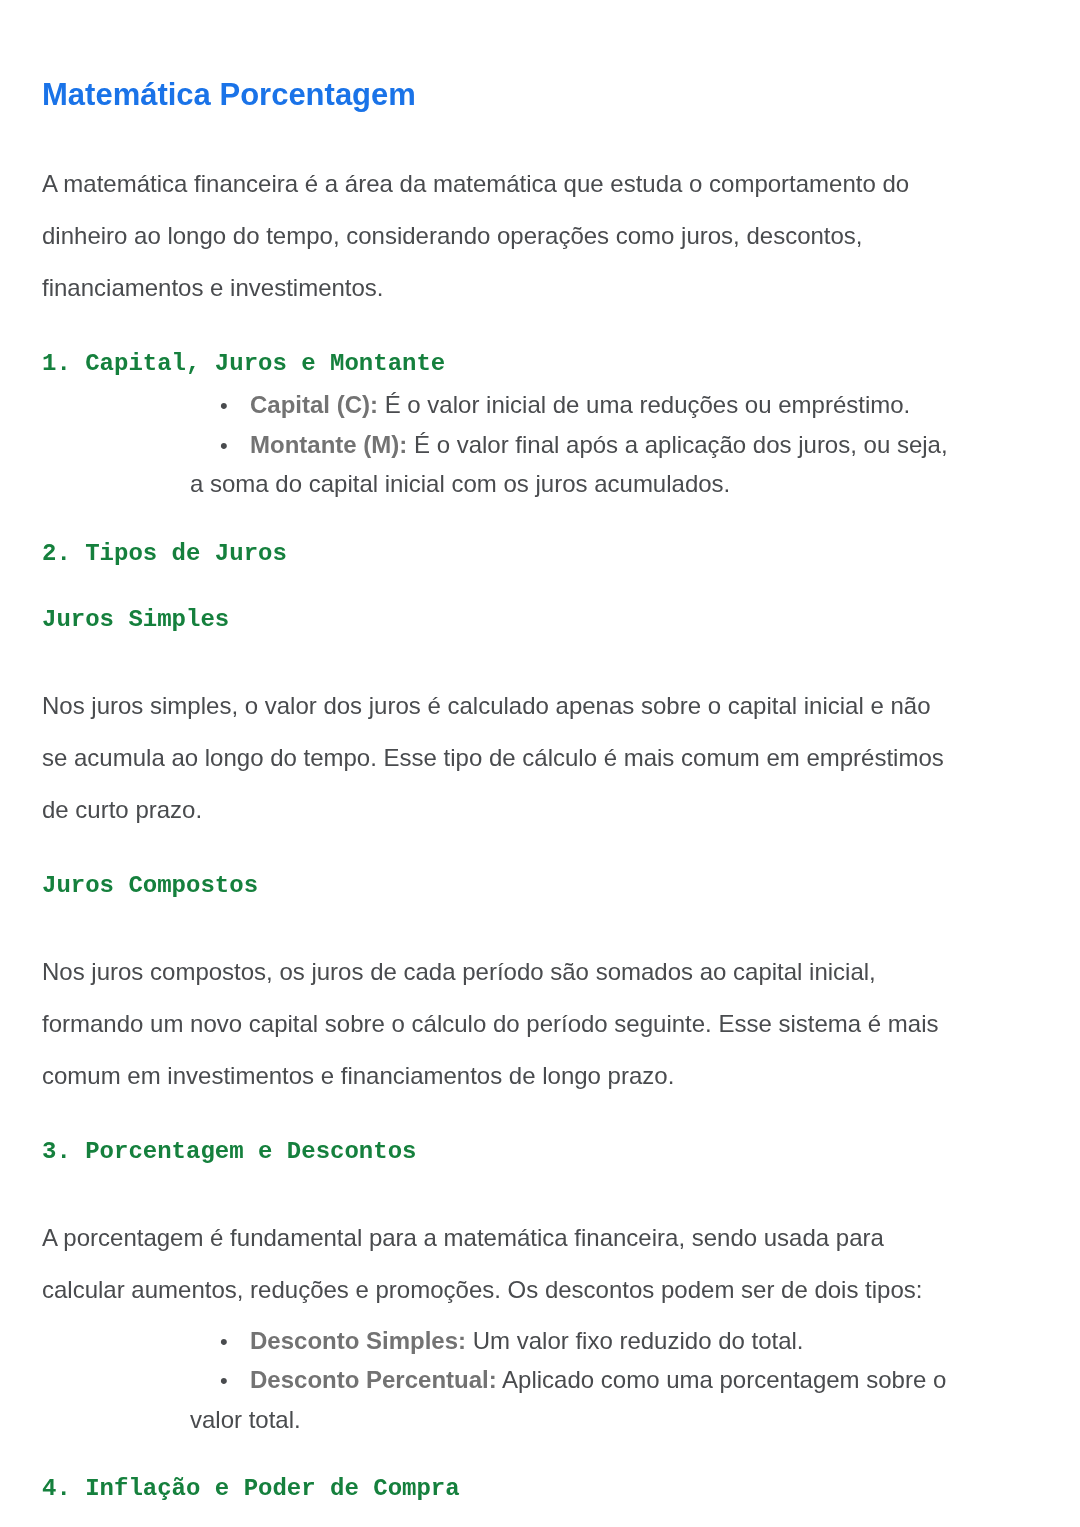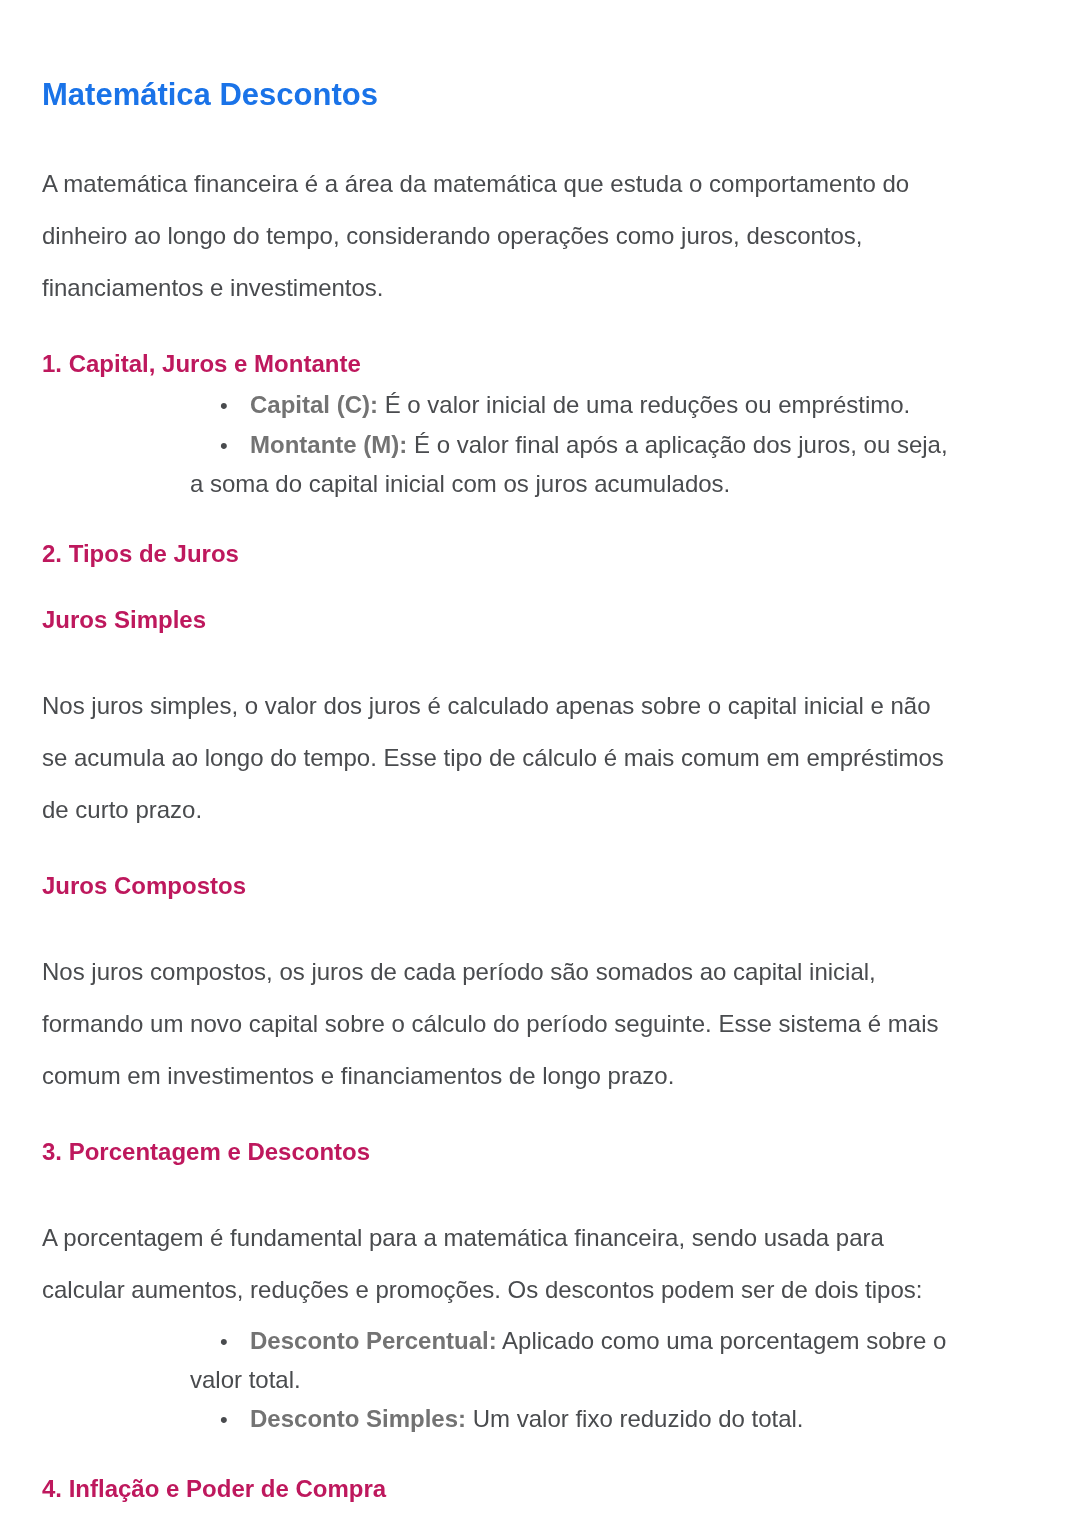--- a/index.html
+++ b/index.html
@@ -34,21 +34,22 @@
     font-size: 24px;
     line-height: 52px;
     font-weight: 400;
     color: #494b4e;
   }
   h2.sec, h3.sub {
     margin: 33px 0 0 0;
     font-size: 24px;
     line-height: 33px;
     font-weight: 700;
-    color: #be185d;
+    color: #15803d;
+    font-family: Liberation Mono, monospace;
   }
   .mt0  { margin-top: 0; }
   .mt6  { margin-top: 6px; }
   .mt28 { margin-top: 28px; }
   .mt33 { margin-top: 33px; }
   .mt34 { margin-top: 34px; }
   .mt44 { margin-top: 44px; }
   .mt50 { margin-top: 50px; }
   .list {
     margin: 6px 0 0 0;
@@ -71,21 +72,21 @@
     font-weight: 700;
     color: #737373;
   }
 </style>
 </head>
 <body>
 
 <div class="doc">
   <div class="content">
 
-    <h1 class="title">Matemática Descontos</h1>
+    <h1 class="title">Matemática Porcentagem</h1>
 
     <p class="body mt50">A matemática financeira é a área da matemática que estuda o comportamento do dinheiro ao longo do tempo, considerando operações como juros, descontos, financiamentos e investimentos.</p>
 
     <h2 class="sec mt28">1. Capital, Juros e Montante</h2>
 
     <div class="list mt6">
       <div class="li"><span class="marker">•</span><span class="term">Capital (C):</span><span> É o valor inicial de uma reduções ou empréstimo.</span></div>
       <div class="li"><span class="marker">•</span><span class="term">Montante (M):</span><span> É o valor final após a aplicação dos juros, ou seja, a soma do capital inicial com os juros acumulados.</span></div>
     </div>
 
@@ -94,20 +95,20 @@
     <h3 class="sub mt44">Juros Simples</h3>
     <p class="body mt44">Nos juros simples, o valor dos juros é calculado apenas sobre o capital inicial e não se acumula ao longo do tempo. Esse tipo de cálculo é mais comum em empréstimos de curto prazo.</p>
 
     <h3 class="sub mt33">Juros Compostos</h3>
     <p class="body mt44">Nos juros compostos, os juros de cada período são somados ao capital inicial, formando um novo capital sobre o cálculo do período seguinte. Esse sistema é mais comum em investimentos e financiamentos de longo prazo.</p>
 
     <h2 class="sec mt33">3. Porcentagem e Descontos</h2>
     <p class="body mt44">A porcentagem é fundamental para a matemática financeira, sendo usada para calcular aumentos, reduções e promoções. Os descontos podem ser de dois tipos:</p>
 
     <div class="list mt0">
+      <div class="li"><span class="marker">•</span><span class="term">Desconto Simples:</span><span> Um valor fixo reduzido do total.</span></div>
       <div class="li"><span class="marker">•</span><span class="term">Desconto Percentual:</span><span> Aplicado como uma porcentagem sobre o valor total.</span></div>
-      <div class="li"><span class="marker">•</span><span class="term">Desconto Simples:</span><span> Um valor fixo reduzido do total.</span></div>
     </div>
 
     <h2 class="sec mt34">4. Inflação e Poder de Compra</h2>
 
   </div>
 </div>
 
 </body></html>

